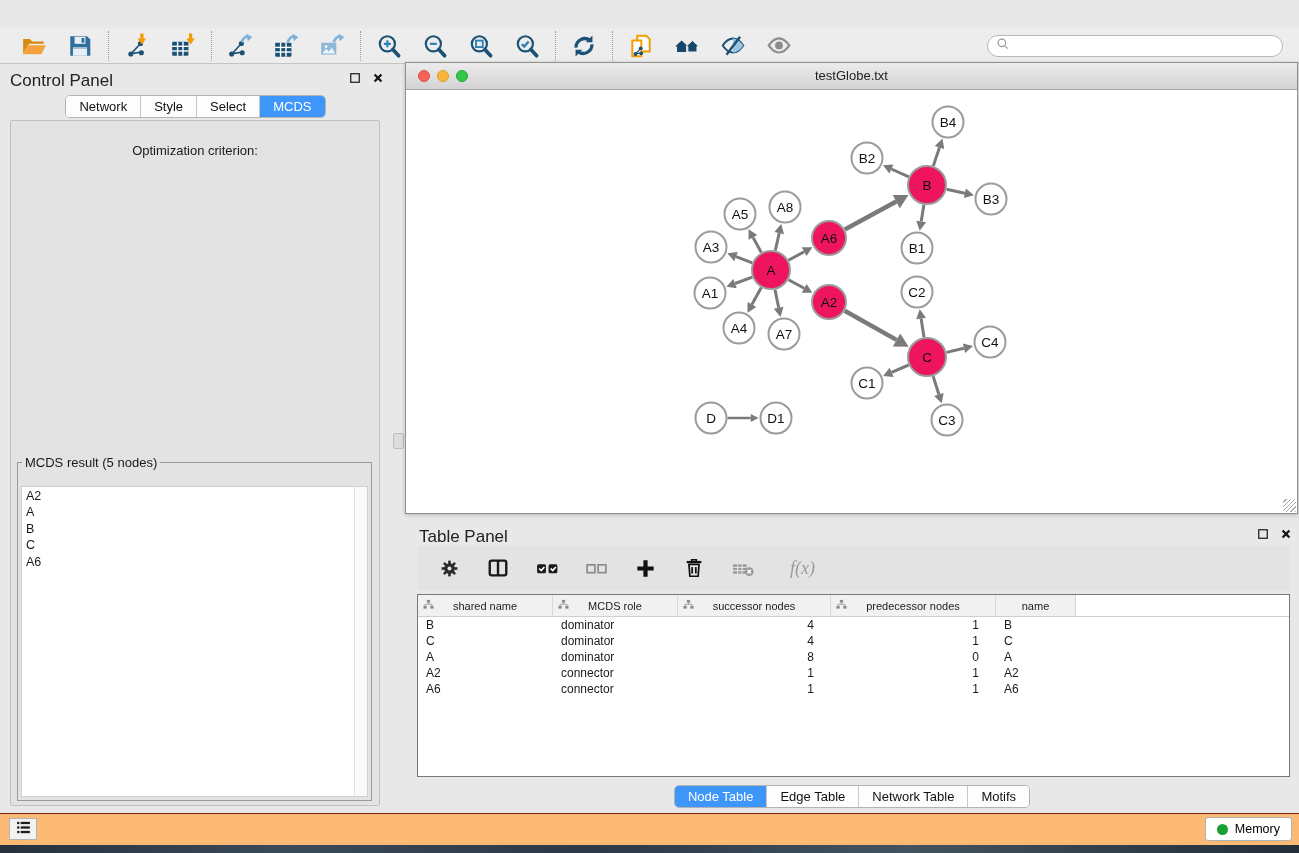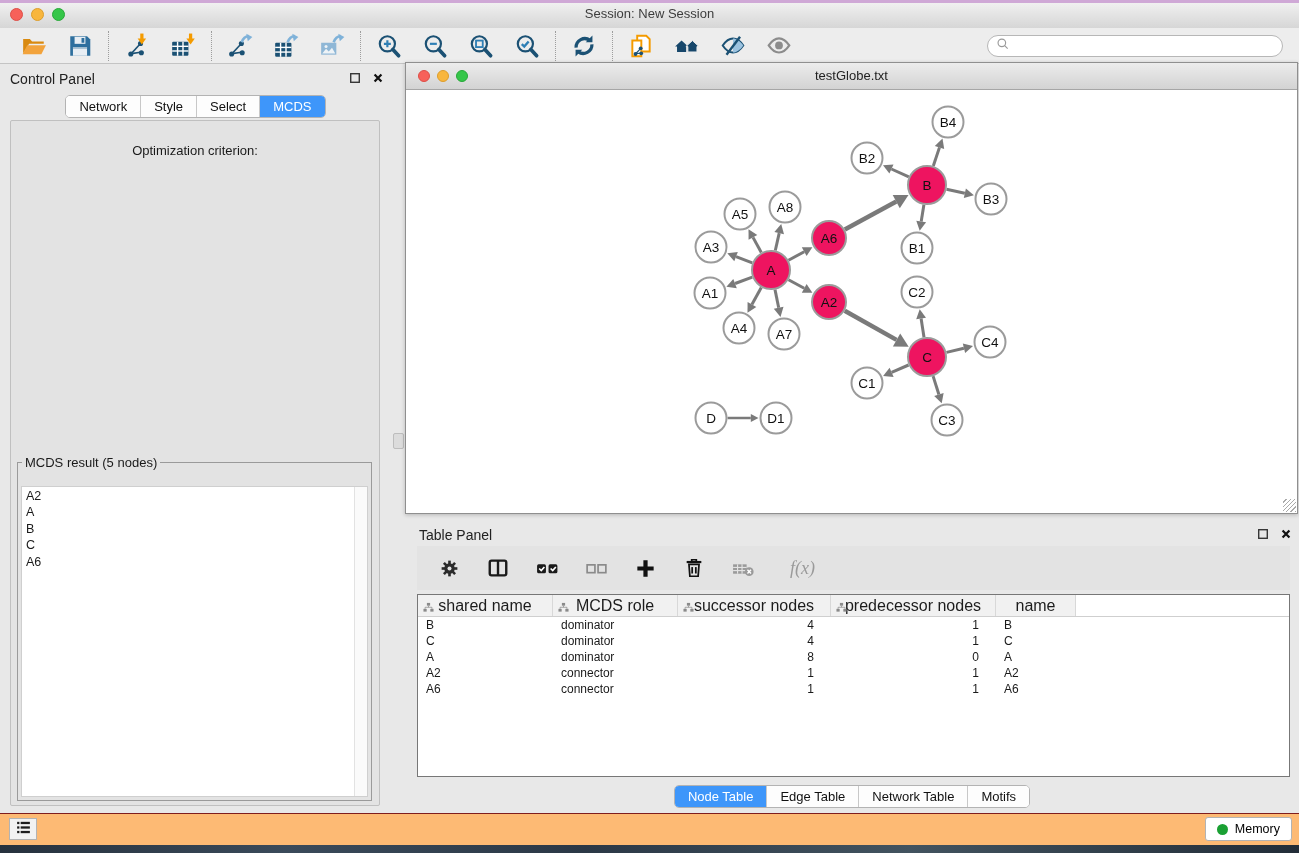--- a/index.html
+++ b/index.html
@@ -22,21 +22,21 @@
     border-bottom:1px solid #c4c4c4;display:flex;align-items:center;padding:0 6px;box-sizing:border-box;}
   .tb-group{display:flex;align-items:center;gap:16px;padding:0 13px;}
   .tb-sep{width:0;height:30px;border-left:1px dotted #9d9d9d;}
   .tb-btn{width:30px;height:30px;display:flex;align-items:center;justify-content:center;
     background:none;border:none;padding:0;cursor:default;}
   #search-wrap{margin-left:auto;margin-right:10px;width:296px;height:22px;border-radius:12px;
     border:1px solid #b7b7b7;background:#fff;display:flex;align-items:center;padding:0 8px;gap:5px;box-sizing:border-box;}
   #search-input{border:none;outline:none;flex:1;font-size:12px;font-family:"Liberation Sans",sans-serif;background:transparent;}
   
   #control-panel{position:absolute;left:0;top:64px;width:391px;bottom:39px;background:#e8e8e8;}
-  .panel-title{position:absolute;left:10px;top:7px;font-size:14px;color:#222;}
+  .panel-title{position:absolute;left:10px;top:7px;font-size:17px;color:#222;}
   .panel-btns{position:absolute;right:6px;top:7px;display:flex;gap:9px;align-items:center;}
   .mini-btn{width:14px;height:14px;display:flex;align-items:center;justify-content:center;background:none;border:none;padding:0;}
   #cp-tabs{position:absolute;left:0;right:0;top:31px;display:flex;justify-content:center;}
   .tabset{display:flex;border-radius:5px;overflow:hidden;border:1px solid #b3b3b3;background:#fdfdfd;}
   .tab{font-size:13px;padding:3px 13px;border-left:1px solid #c8c8c8;color:#111;background:#fdfdfd;}
   .tab:first-child{border-left:none;}
   .tab.active{background:#3e96fa;color:#fff;}
   #cp-card{position:absolute;left:10px;right:11px;top:56px;bottom:8px;background:#e3e3e3;
     border:1px solid #c0c0c0;border-radius:2px;}
   #opt-label{text-align:center;margin-top:22px;font-size:13px;}
@@ -70,49 +70,41 @@
   #nw-canvas{position:absolute;left:0;right:0;top:27px;bottom:0;background:#fff;overflow:hidden;}
   #resize-grip{position:absolute;right:1px;bottom:1px;width:13px;height:13px;
     background:repeating-linear-gradient(135deg,transparent,transparent 2px,#aaa 2px,#aaa 3px);}
   
   #table-panel{position:absolute;left:405px;top:520px;right:0;bottom:39px;background:#e8e8e8;}
   #tp-toolbar{position:absolute;left:12px;right:9px;top:26px;height:44px;background:#e3e3e3;
     display:flex;align-items:center;gap:19px;padding-left:17px;box-sizing:border-box;}
   .fx{font-family:"Liberation Serif",serif;font-style:italic;color:#9a9a9a;font-size:18px;margin-left:13px;}
   #tp-table{position:absolute;left:12px;right:9px;top:74px;bottom:37px;background:#fff;
     border:1px solid #777;overflow:hidden;}
-  #tp-header{display:flex;height:21px;border-bottom:1px solid #cfcfcf;font-size:16px;color:#1c1c1c;}
+  #tp-header{display:flex;height:21px;border-bottom:1px solid #cfcfcf;font-size:11px;color:#1c1c1c;}
   .hcell{background:#f1f1f1;border-right:1px solid #d8d8d8;display:flex;align-items:center;
     justify-content:center;gap:4px;box-sizing:border-box;position:relative;}
   .hcell .hicon{position:absolute;left:5px;top:4px;}
   .trow{display:flex;height:16px;font-size:12px;align-items:center;}
   .tcell{box-sizing:border-box;padding:0 8px;white-space:nowrap;overflow:hidden;}
   .tcell.num{text-align:right;padding-right:17px;}
   #tp-tabs{position:absolute;left:0;right:0;bottom:6px;display:flex;justify-content:center;}
   
   #status-bar{position:absolute;left:0;right:0;bottom:8px;height:31px;background:#fdba74;border-top:1px solid #7f1d1d;}
   #status-list-btn{position:absolute;left:9px;top:4px;width:28px;height:22px;background:#f2f2f2;
     border:1px solid #b3b3b3;display:flex;align-items:center;justify-content:center;padding:0;}
   #memory-btn{position:absolute;right:7px;top:3px;height:24px;background:#fff;border:1px solid #b3b3b3;
     border-radius:3px;display:flex;align-items:center;gap:7px;padding:0 11px;font-size:12.5px;font-family:"Liberation Sans",sans-serif;}
   #memory-dot{width:11px;height:11px;border-radius:50%;}
 </style>
 </head>
 <body>
 
 <div id="app">
 
-  <div id="titlebar">
-    <div class="traffic">
-      <div class="light red"></div>
-      <div class="light yellow"></div>
-      <div class="light green"></div>
-    </div>
-    <div id="title-text">Session: New Session</div>
-  </div>
 
   <div id="main-toolbar">
     <div id="toolbar-groups" style="display:flex;align-items:center;">
         <div class="tb-group">
           <button class="tb-btn">
             <svg viewBox="0 0 24 24" width="26" height="26">
               <path d="M2 19V5.5h6.2l2 2.3H21v2.2H7.5z" fill="#d98a10"></path>
               <path d="M1.5 19.5l4.2-8.3H23l-4.2 8.3z" fill="#f2a33c"></path>
             </svg>
           </button>

